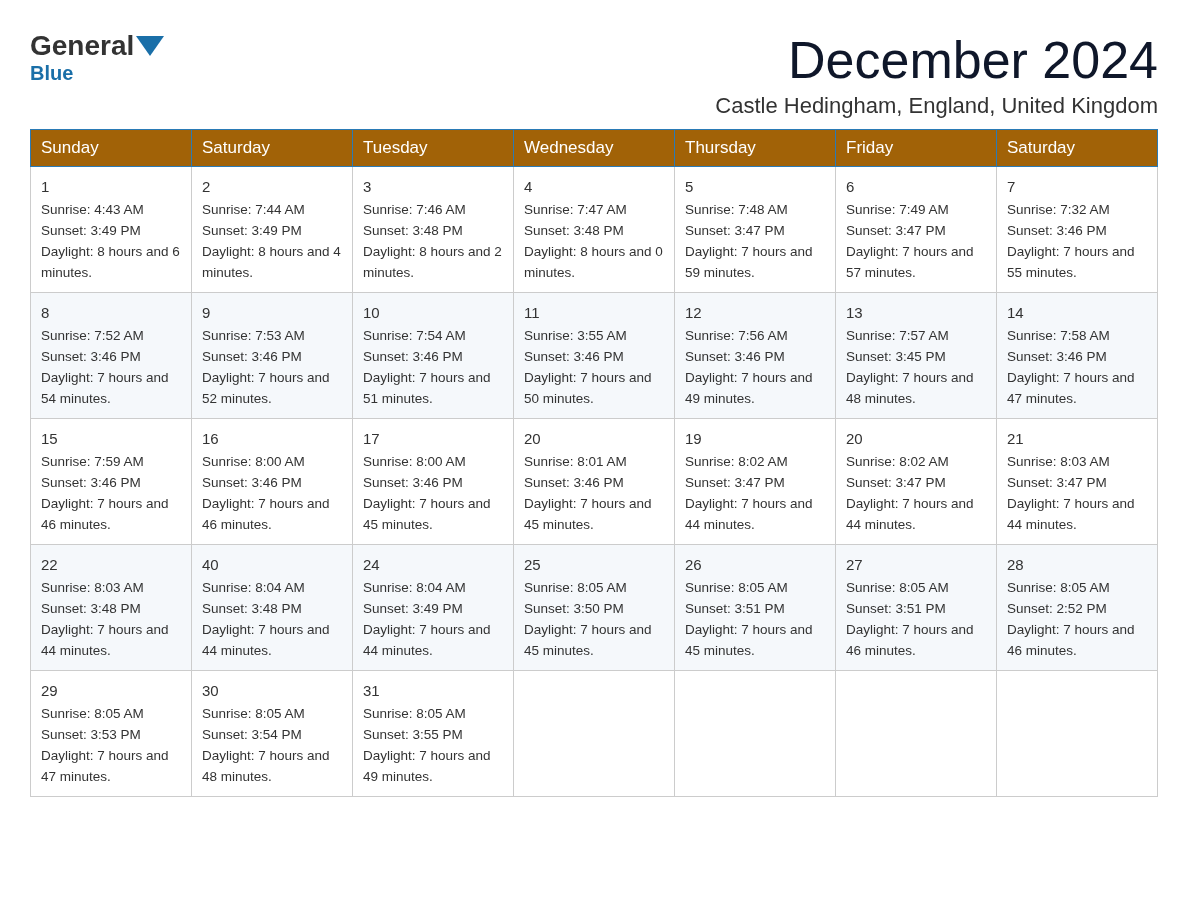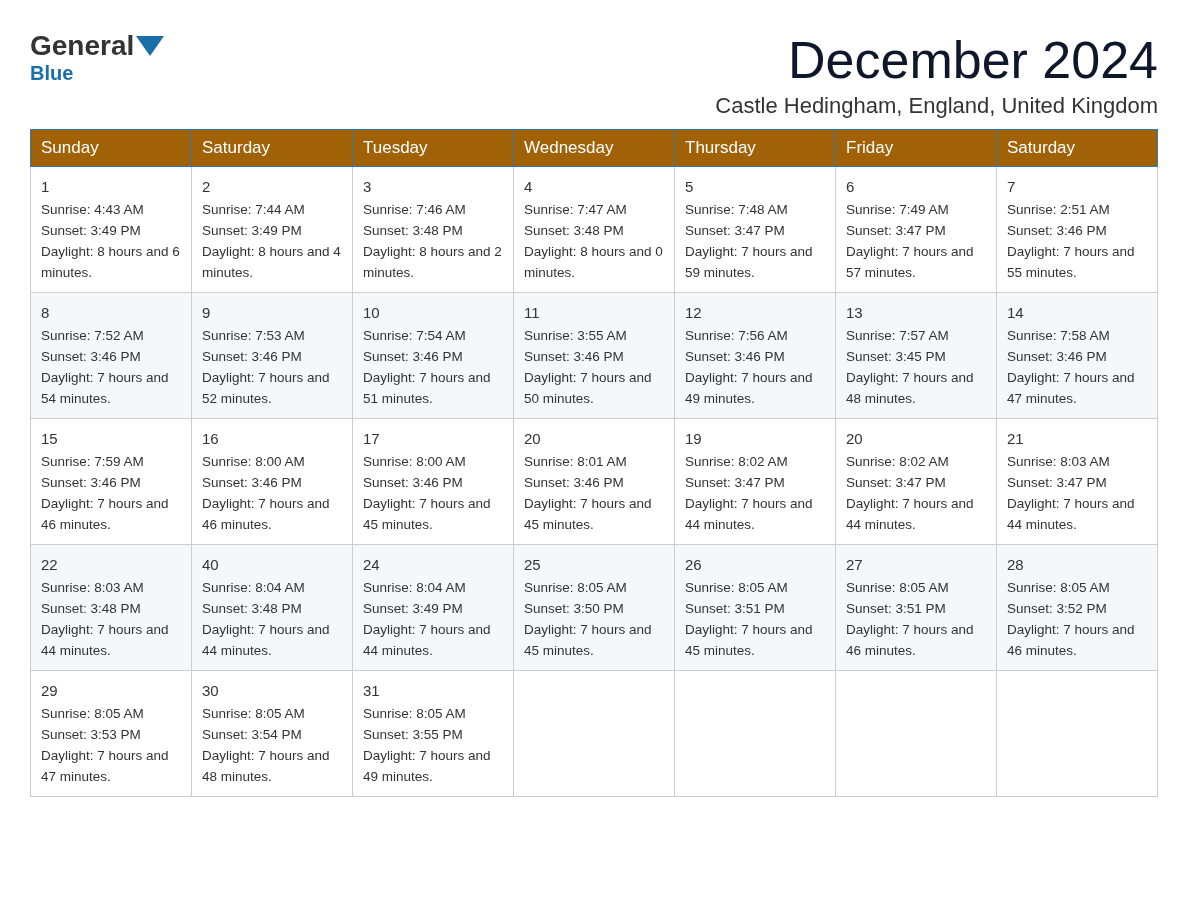--- a/index.html
+++ b/index.html
@@ -167,21 +167,21 @@
         <span>Daylight: 7 hours and 59 minutes.</span>
       </td>
         <td>
         <span class="day-number">6</span>
         <span>Sunrise: 7:49 AM</span><br>
         <span>Sunset: 3:47 PM</span><br>
         <span>Daylight: 7 hours and 57 minutes.</span>
       </td>
         <td>
         <span class="day-number">7</span>
-        <span>Sunrise: 2:51 AM</span><br>
+        <span>Sunrise: 7:32 AM</span><br>
         <span>Sunset: 3:46 PM</span><br>
         <span>Daylight: 7 hours and 55 minutes.</span>
       </td>
       </tr>
       <tr>
         <td>
         <span class="day-number">8</span>
         <span>Sunrise: 7:52 AM</span><br>
         <span>Sunset: 3:46 PM</span><br>
         <span>Daylight: 7 hours and 54 minutes.</span>
@@ -300,21 +300,21 @@
       </td>
         <td>
         <span class="day-number">27</span>
         <span>Sunrise: 8:05 AM</span><br>
         <span>Sunset: 3:51 PM</span><br>
         <span>Daylight: 7 hours and 46 minutes.</span>
       </td>
         <td>
         <span class="day-number">28</span>
         <span>Sunrise: 8:05 AM</span><br>
-        <span>Sunset: 3:52 PM</span><br>
+        <span>Sunset: 2:52 PM</span><br>
         <span>Daylight: 7 hours and 46 minutes.</span>
       </td>
       </tr>
       <tr>
         <td>
         <span class="day-number">29</span>
         <span>Sunrise: 8:05 AM</span><br>
         <span>Sunset: 3:53 PM</span><br>
         <span>Daylight: 7 hours and 47 minutes.</span>
       </td>

